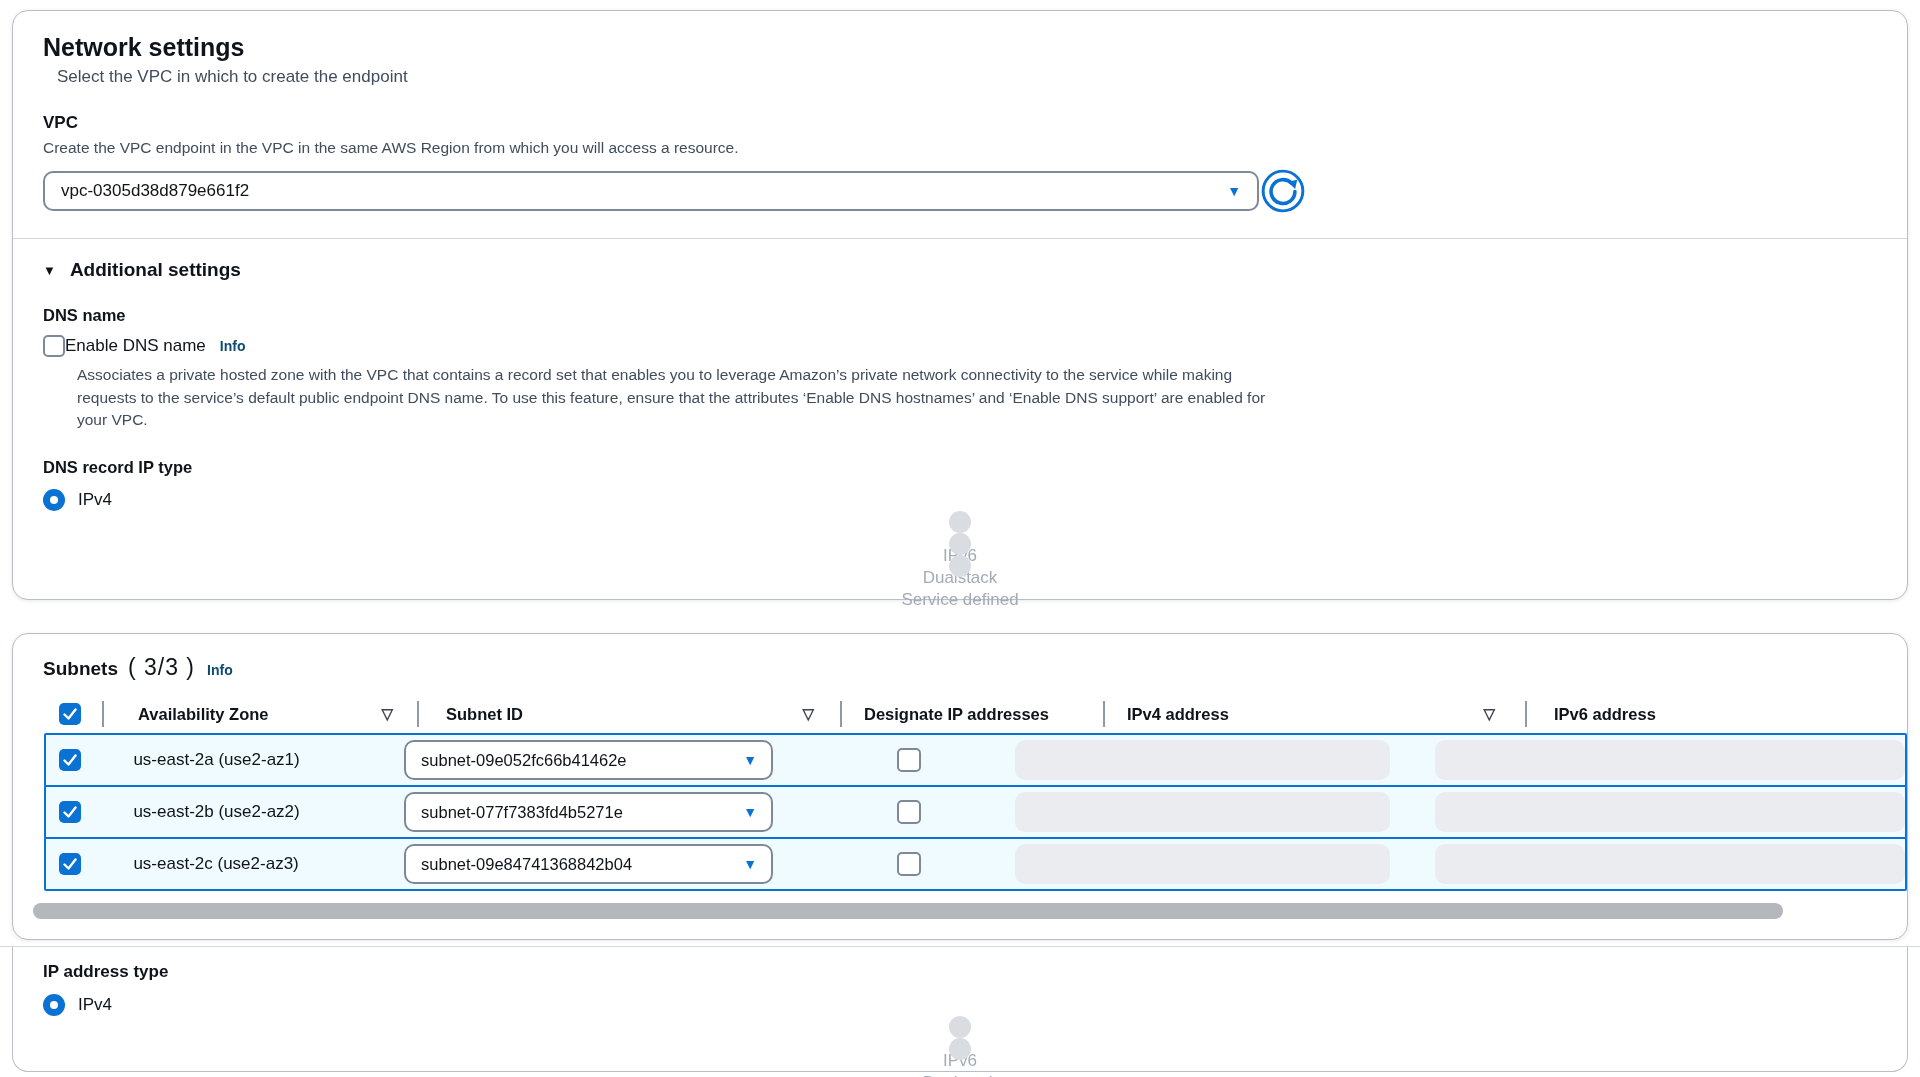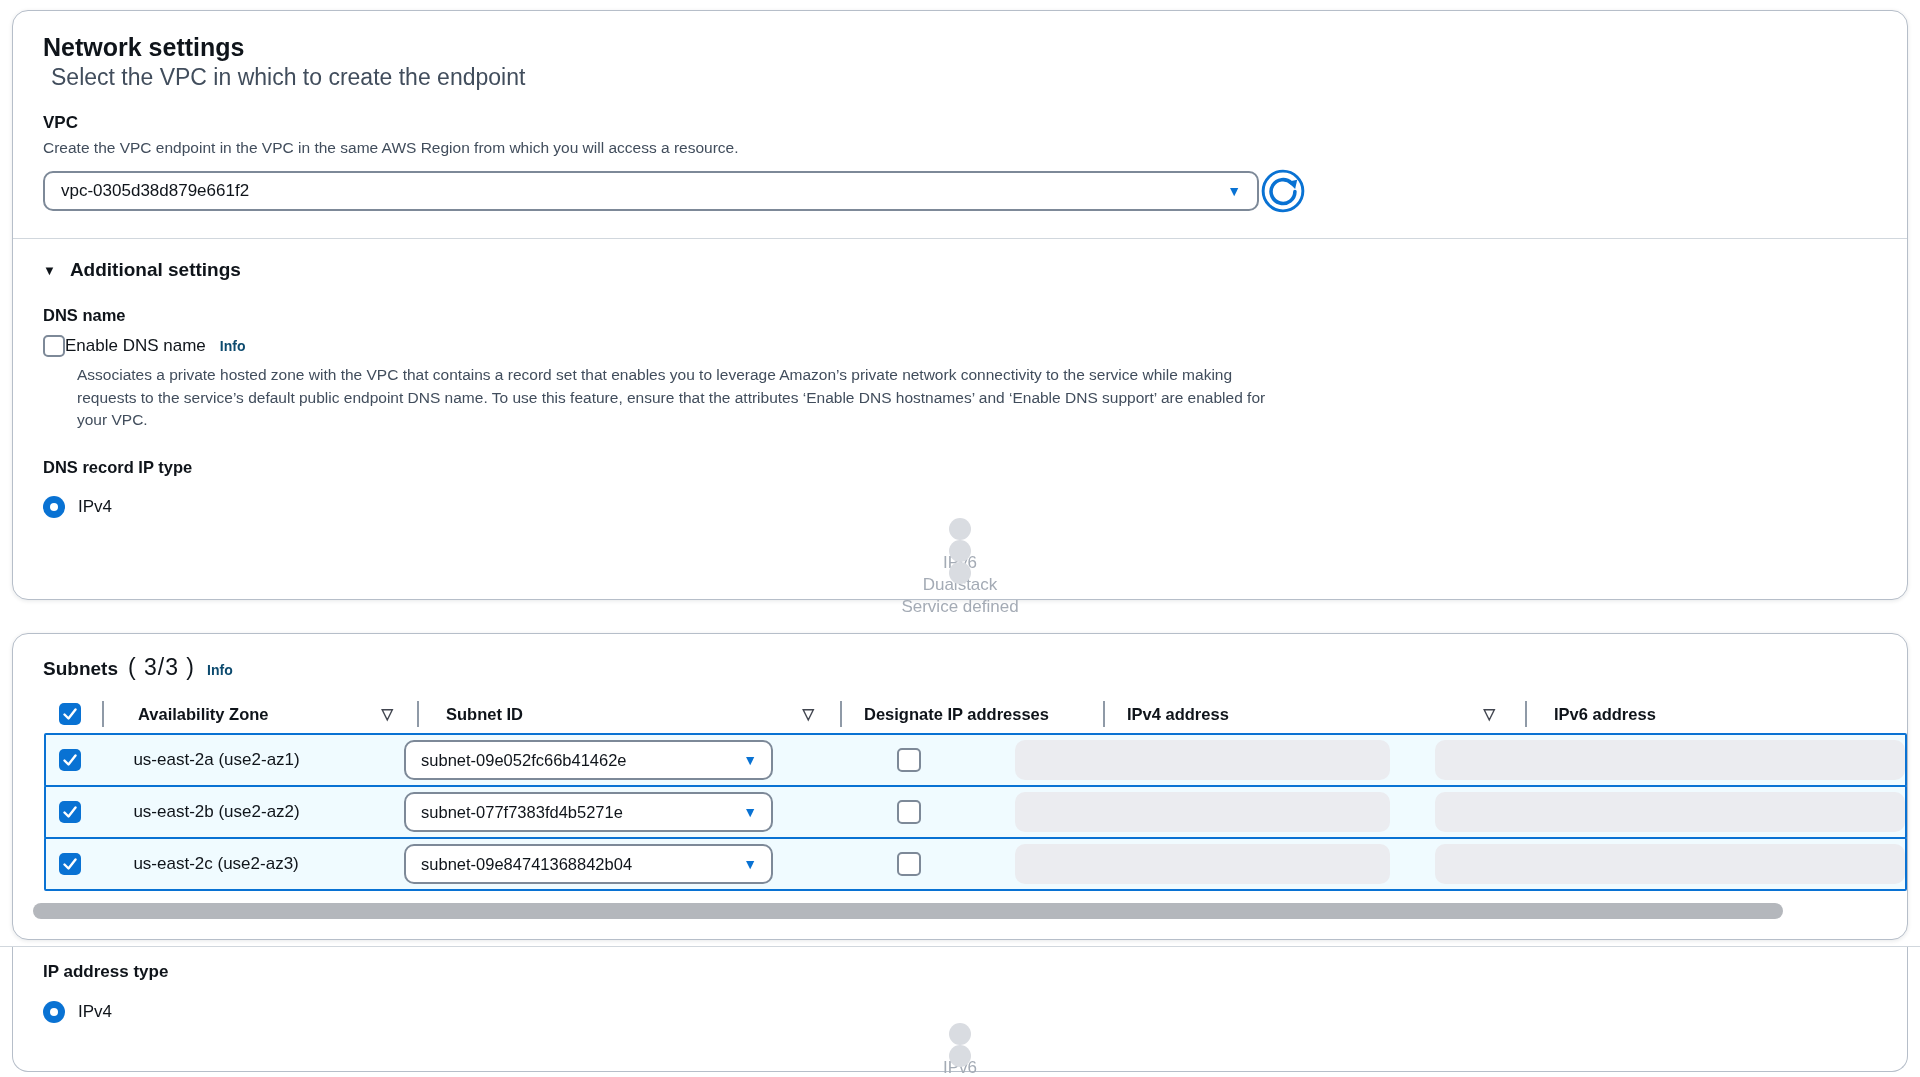--- a/index.html
+++ b/index.html
@@ -10,21 +10,21 @@
     font-family:"Liberation Sans", sans-serif;
   }
   .card {
     margin:0 12px; background:#fff;
     border:1px solid #b6bec9; border-radius:16px;
     box-shadow:0 1px 4px rgba(0,28,36,.10);
   }
   
   .card-network { margin-top:10px; height:590px; padding:22px 30px 24px; }
   .h-title { font-size:25px; font-weight:700; margin:0; line-height:29px; }
-  .subtitle { font-size:23px; color:#414d5c; margin:5px 8px 0; line-height:20px; }
+  .subtitle { font-size:17px; color:#414d5c; margin:5px 14px 0; line-height:20px; }
   .field-label { font-size:17px; font-weight:700; margin-top:26px; line-height:20px; }
   .field-desc { font-size:15.5px; color:#414d5c; margin:5px 0 0; line-height:19px; }
   .select-row { display:flex; align-items:center; margin-top:10px; }
   .select {
     width:1216px; height:40px; background:#fff;
     border:2px solid #7d8998; border-radius:10px;
     display:flex; align-items:center; justify-content:space-between;
     padding:0 16px; font-size:17px; cursor:pointer;
   }
   .caret { color:#0972d3; font-size:14px; line-height:1; }
@@ -35,21 +35,21 @@
   .expand-title { font-size:19px; font-weight:700; }
   .dns-label { margin-top:24px; font-size:16.5px; }
   .check-row { display:flex; align-items:center; margin-top:10px; }
   .checkbox { width:22px; height:22px; border-radius:5px; flex:0 0 auto; }
   .checkbox.unchecked { border:2px solid #7d8998; background:#fff; cursor:pointer; }
   .checkbox.checked { background:#0972d3; display:flex; align-items:center; justify-content:center; cursor:pointer; }
   .check-label { font-size:17px; }
   .info-link { color:#0c4a6e; font-size:14px; font-weight:700; margin-left:14px; cursor:pointer; text-decoration:none; }
   .help-text { margin:7px 0 0 34px; max-width:1205px; font-size:15.5px; line-height:22.5px; color:#414d5c; }
   .group-label { font-size:16.5px; font-weight:700; margin-top:26px; }
-  .radio-group { margin-top:19px; display:flex; flex-direction:column; }
+  .radio-group { margin-top:12px; display:flex; flex-direction:column; }
   .radio-row { display:flex; align-items:center; gap:13px; height:22px; cursor:pointer; }
   .radio-row.disabled { cursor:default;flex-direction:column; }
   .radio { width:22px; height:22px; border-radius:50%; position:relative; flex:0 0 auto; }
   .radio.selected { background:#0972d3; }
   .radio.selected::after { content:""; position:absolute; left:7px; top:7px; width:8px; height:8px; border-radius:50%; background:#fff; }
   .radio.disabled { background:#d9dce1; }
   .radio-label { font-size:17px; }
   .radio-row.disabled .radio-label { color:#a4abb5; }
 
   

